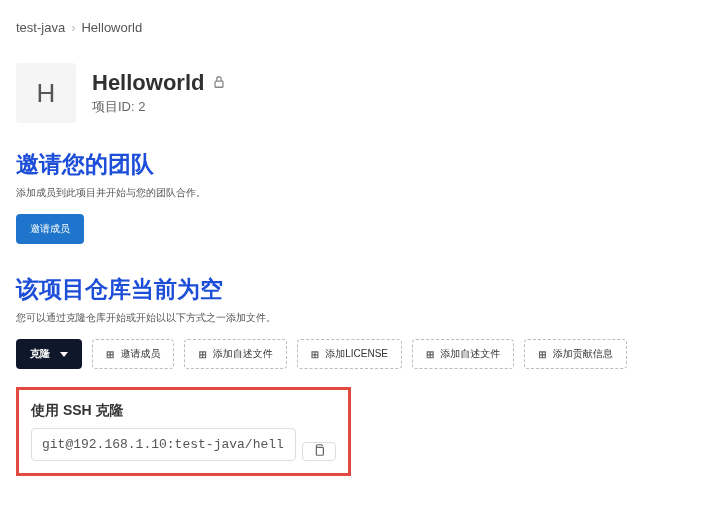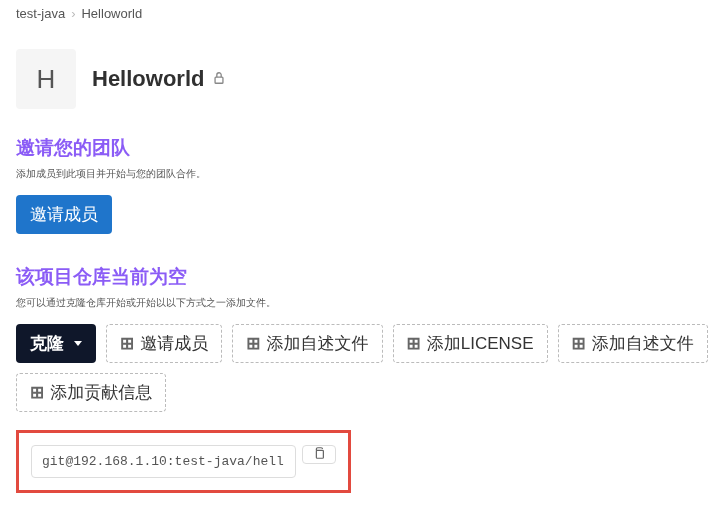--- a/index.html
+++ b/index.html
@@ -10,21 +10,21 @@
     background: #fff;
     width: 725px;
     padding: 0 16px 16px 16px;
   }
   .breadcrumb {
     display: flex;
     align-items: center;
     gap: 6px;
     font-size: 13px;
     color: #555;
-    padding: 6px 0 10px 0;
+    padding: 20px 0 10px 0;
   }
   .breadcrumb .sep { color: #bbb; }
   .project-header {
     display: flex;
     align-items: center;
     gap: 16px;
     margin: 18px 0 26px 0;
   }
   .avatar {
     width: 60px;
@@ -43,37 +43,37 @@
     gap: 8px;
   }
   .project-title h1 {
     font-size: 22px;
     font-weight: 600;
     color: #303030;
   }
   .lock-icon { color: #888; }
   .proj-id { font-size: 13px; color: #666; margin-top: 2px; }
   h2.section {
-    font-size: 19px;
+    font-size: 23px;
     font-weight: 700;
     margin-bottom: 6px;
-    color: #8b5cf6;
+    color: #1d4ed8;
   }
   .section-desc {
     font-size: 10px;
     color: #555;
     margin-bottom: 14px;
   }
   .btn {
     display: inline-flex;
     align-items: center;
     gap: 6px;
     padding: 7px 13px;
     border-radius: 4px;
-    font-size: 17px;
+    font-size: 10px;
     cursor: pointer;
     border: 1px solid transparent;
     background: #fff;
   }
   .btn-primary {
     background: #1f75cb;
     color: #fff;
   }
   .btn-clone {
     background: #0f172a;
@@ -109,21 +109,21 @@
   }
   .clone-label {
     font-size: 14px;
     font-weight: 600;
     color: #333;
     margin-bottom: 8px;
   }
   .clone-row {
     display: flex;
     gap: 6px;
-    align-items: flex-start;
+    align-items: flex-end;
     margin-bottom: 14px;
   }
   .clone-row:last-child { margin-bottom: 0; }
   .clone-input {
     flex: 1;
     border: 1px solid #ddd;
     border-radius: 4px;
     padding: 8px 10px;
     font-family: Menlo, Consolas, "Courier New", monospace;
     font-size: 13px;
@@ -163,20 +163,21 @@
   <div>
     <div class="project-title">
       <h1>Helloworld</h1>
       <span class="lock-icon">
         <svg width="14" height="14" viewBox="0 0 16 16" fill="none" stroke="currentColor" stroke-width="1.5">
           <rect x="3.5" y="7" width="9" height="7" rx="1"></rect>
           <path d="M5.5 7V4.5a2.5 2.5 0 0 1 5 0V7"></path>
         </svg>
       </span>
     </div>
+    <div class="proj-id">项目ID: 2</div>
   </div>
 </div>
 
 
 <h2 class="section">邀请您的团队</h2>
 <p class="section-desc">添加成员到此项目并开始与您的团队合作。</p>
 <button class="btn btn-primary">邀请成员</button>
 
 <div class="spacer-block"></div>
 
@@ -206,20 +207,21 @@
     <span>添加自述文件</span>
   </button>
   <button class="btn btn-dashed">
     <span class="plus-icon">⊞</span>
     <span>添加贡献信息</span>
   </button>
 </div>
 
 
 <div class="clone-panel">
+  <div class="clone-label">使用 SSH 克隆</div>
   <div class="clone-row">
     <input class="clone-input" type="text" readonly="" value="git@192.168.1.10:test-java/hell" style="">
     <button class="copy-btn">
       <span>
         <svg width="14" height="14" viewBox="0 0 16 16" fill="none" stroke="currentColor" stroke-width="1.4">
           <rect x="5" y="5" width="8" height="9" rx="1"></rect>
           <path d="M5 5V3.5A1.5 1.5 0 0 1 6.5 2h4A1.5 1.5 0 0 1 12 3.5"></path>
         </svg>
       </span>
     </button>

